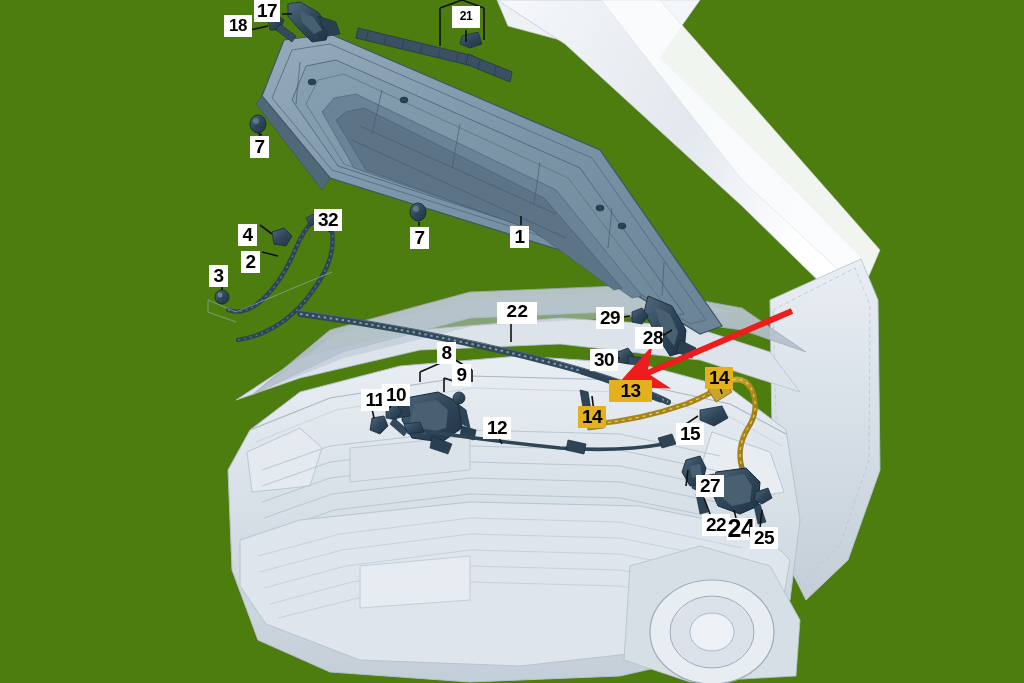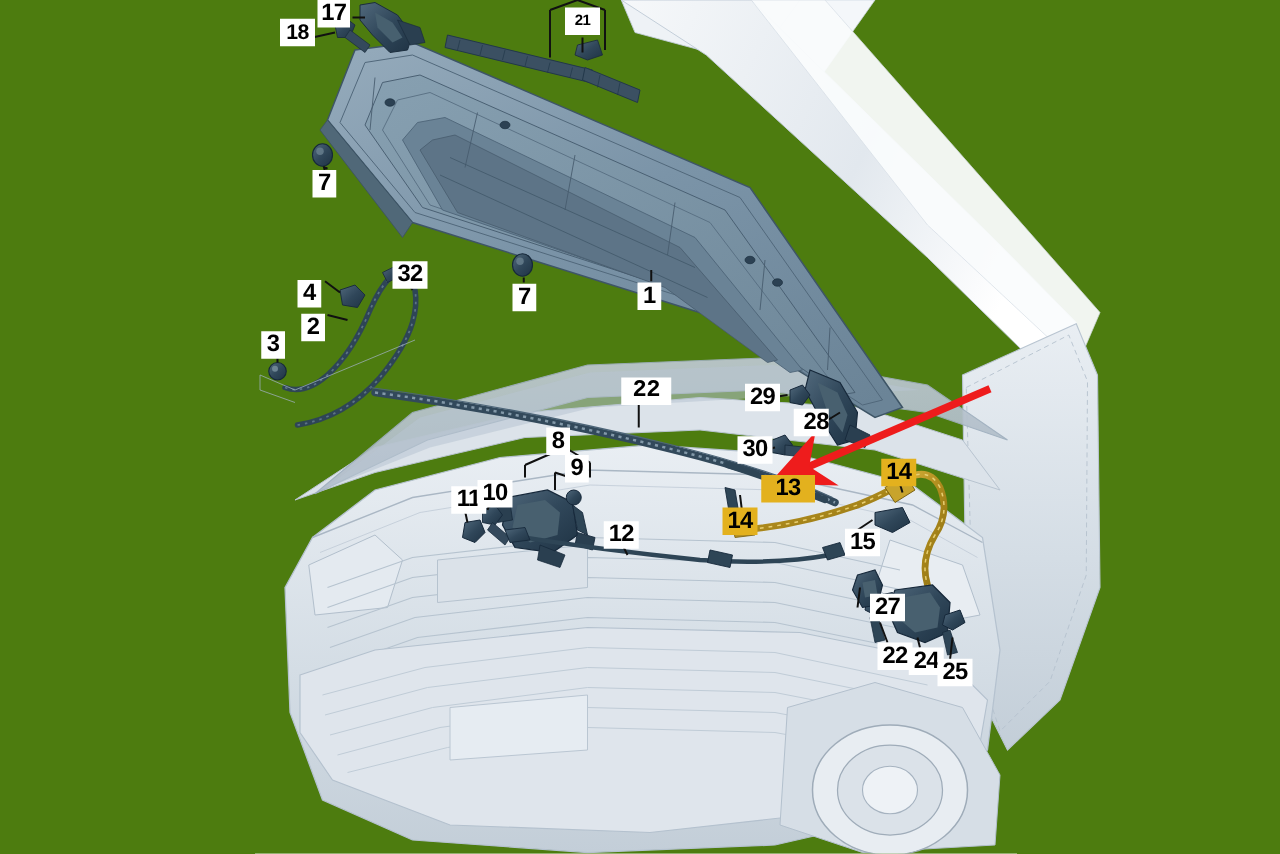--- a/index.html
+++ b/index.html
@@ -418,21 +418,21 @@
     </div>
 
   <div class="lbl" style="left:664px;top:475px;width:28px;height:22px;font-size:19px;margin-left:32px;">
     <span>27</span>
     </div>
 
   <div class="lbl" style="left:702px;top:514px;width:28px;height:22px;font-size:19px;">
     <span>22</span>
     </div>
 
-  <div class="lbl" style="left:727px;top:518px;width:28px;height:22px;font-size:19px;">
+  <div class="lbl" style="left:727px;top:518px;width:28px;height:22px;font-size:25px;">
     <span>24</span>
     </div>
 
   <div class="lbl" style="left:750px;top:527px;width:28px;height:22px;font-size:19px;">
     <span>25</span>
     </div>
 
 </div>
 
 </body></html>

